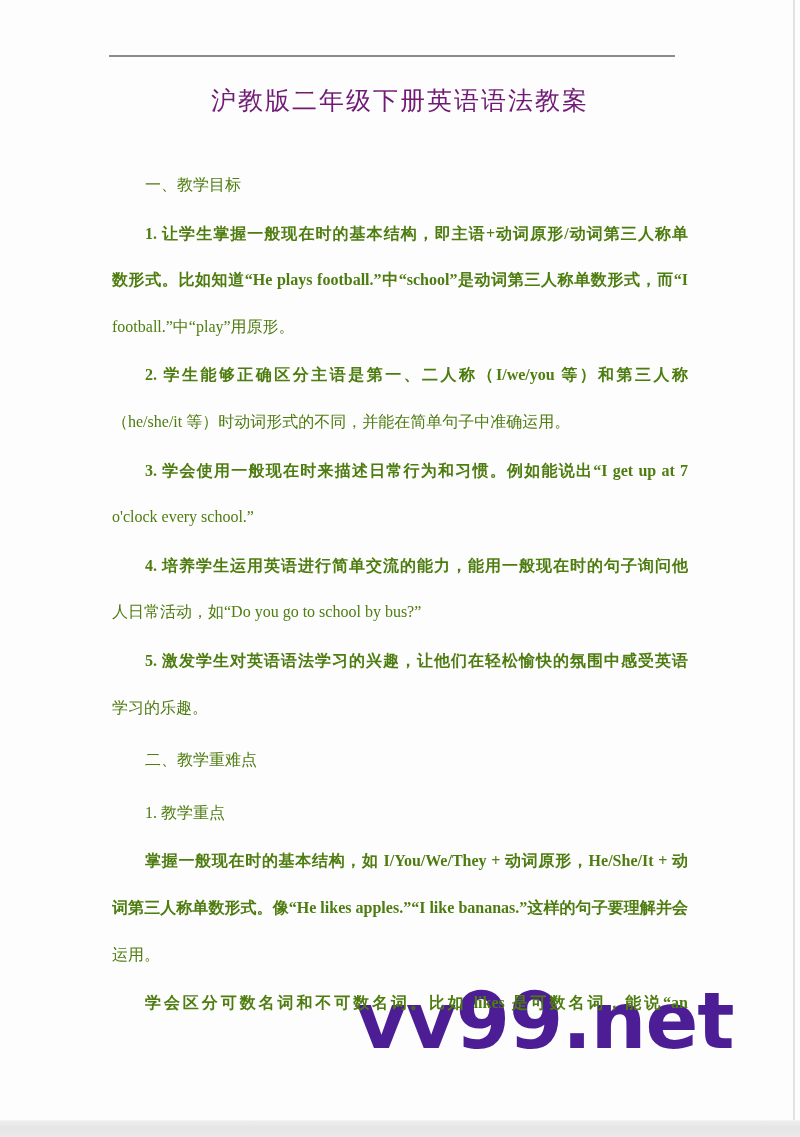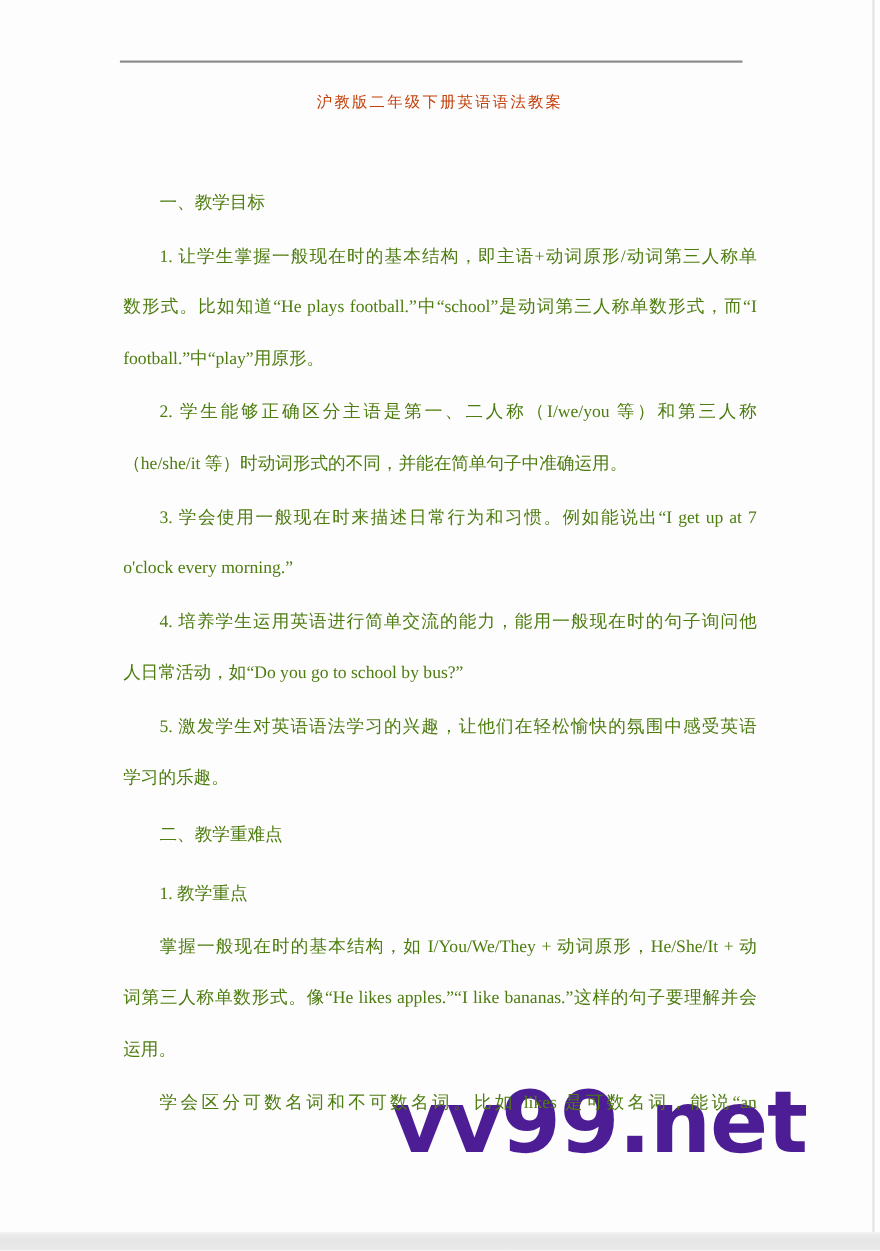--- a/index.html
+++ b/index.html
@@ -24,44 +24,45 @@
     height: 2px;
     background: #8c8c8c;
   }
   .title {
     position: absolute;
     left: 112px;
     top: 84px;
     width: 576px;
     margin: 0;
     text-align: center;
-    font-size: 14px;
+    font-size: 25px;
     font-weight: 400;
     letter-spacing: 2px;
-    color: #c2410c;
+    color: #701a75;
   }
   .content {
     position: absolute;
     left: 112px;
     top: 156px;
     width: 576px;
     z-index: 2;
     font-size: 16px;
     color: #4d7c0f;
   }
   .line {
     line-height: 46.6px;
     height: 46.6px;
     text-align: left;
     overflow: hidden;
   }
   .indent { text-indent: 33px; }
   .justify {
     text-align: justify;
     text-align-last: justify;
+    font-weight: bold;
   }
   .heading { margin-top: 6px; margin-bottom: 2px; }
   .para { margin-top: 2px; }
   .watermark {
     position: absolute;
     left: 356px;
     top: 982px;
     z-index: 1;
     font-family: "DejaVu Sans", "Liberation Sans", sans-serif;
     font-weight: 700;
@@ -108,21 +109,21 @@
       <div class="line">football.”中“play”用原形。</div>
     </div>
 
     <div class="para">
       <div class="line indent justify">2. 学生能够正确区分主语是第一、二人称（I/we/you 等）和第三人称</div>
       <div class="line">（he/she/it 等）时动词形式的不同，并能在简单句子中准确运用。</div>
     </div>
 
     <div class="para">
       <div class="line indent justify">3. 学会使用一般现在时来描述日常行为和习惯。例如能说出“I get up at 7</div>
-      <div class="line">o'clock every morning.”</div>
+      <div class="line">o'clock every school.”</div>
     </div>
 
     <div class="para">
       <div class="line indent justify">4. 培养学生运用英语进行简单交流的能力，能用一般现在时的句子询问他</div>
       <div class="line">人日常活动，如“Do you go to school by bus?”</div>
     </div>
 
     <div class="para">
       <div class="line indent justify">5. 激发学生对英语语法学习的兴趣，让他们在轻松愉快的氛围中感受英语</div>
       <div class="line">学习的乐趣。</div>

